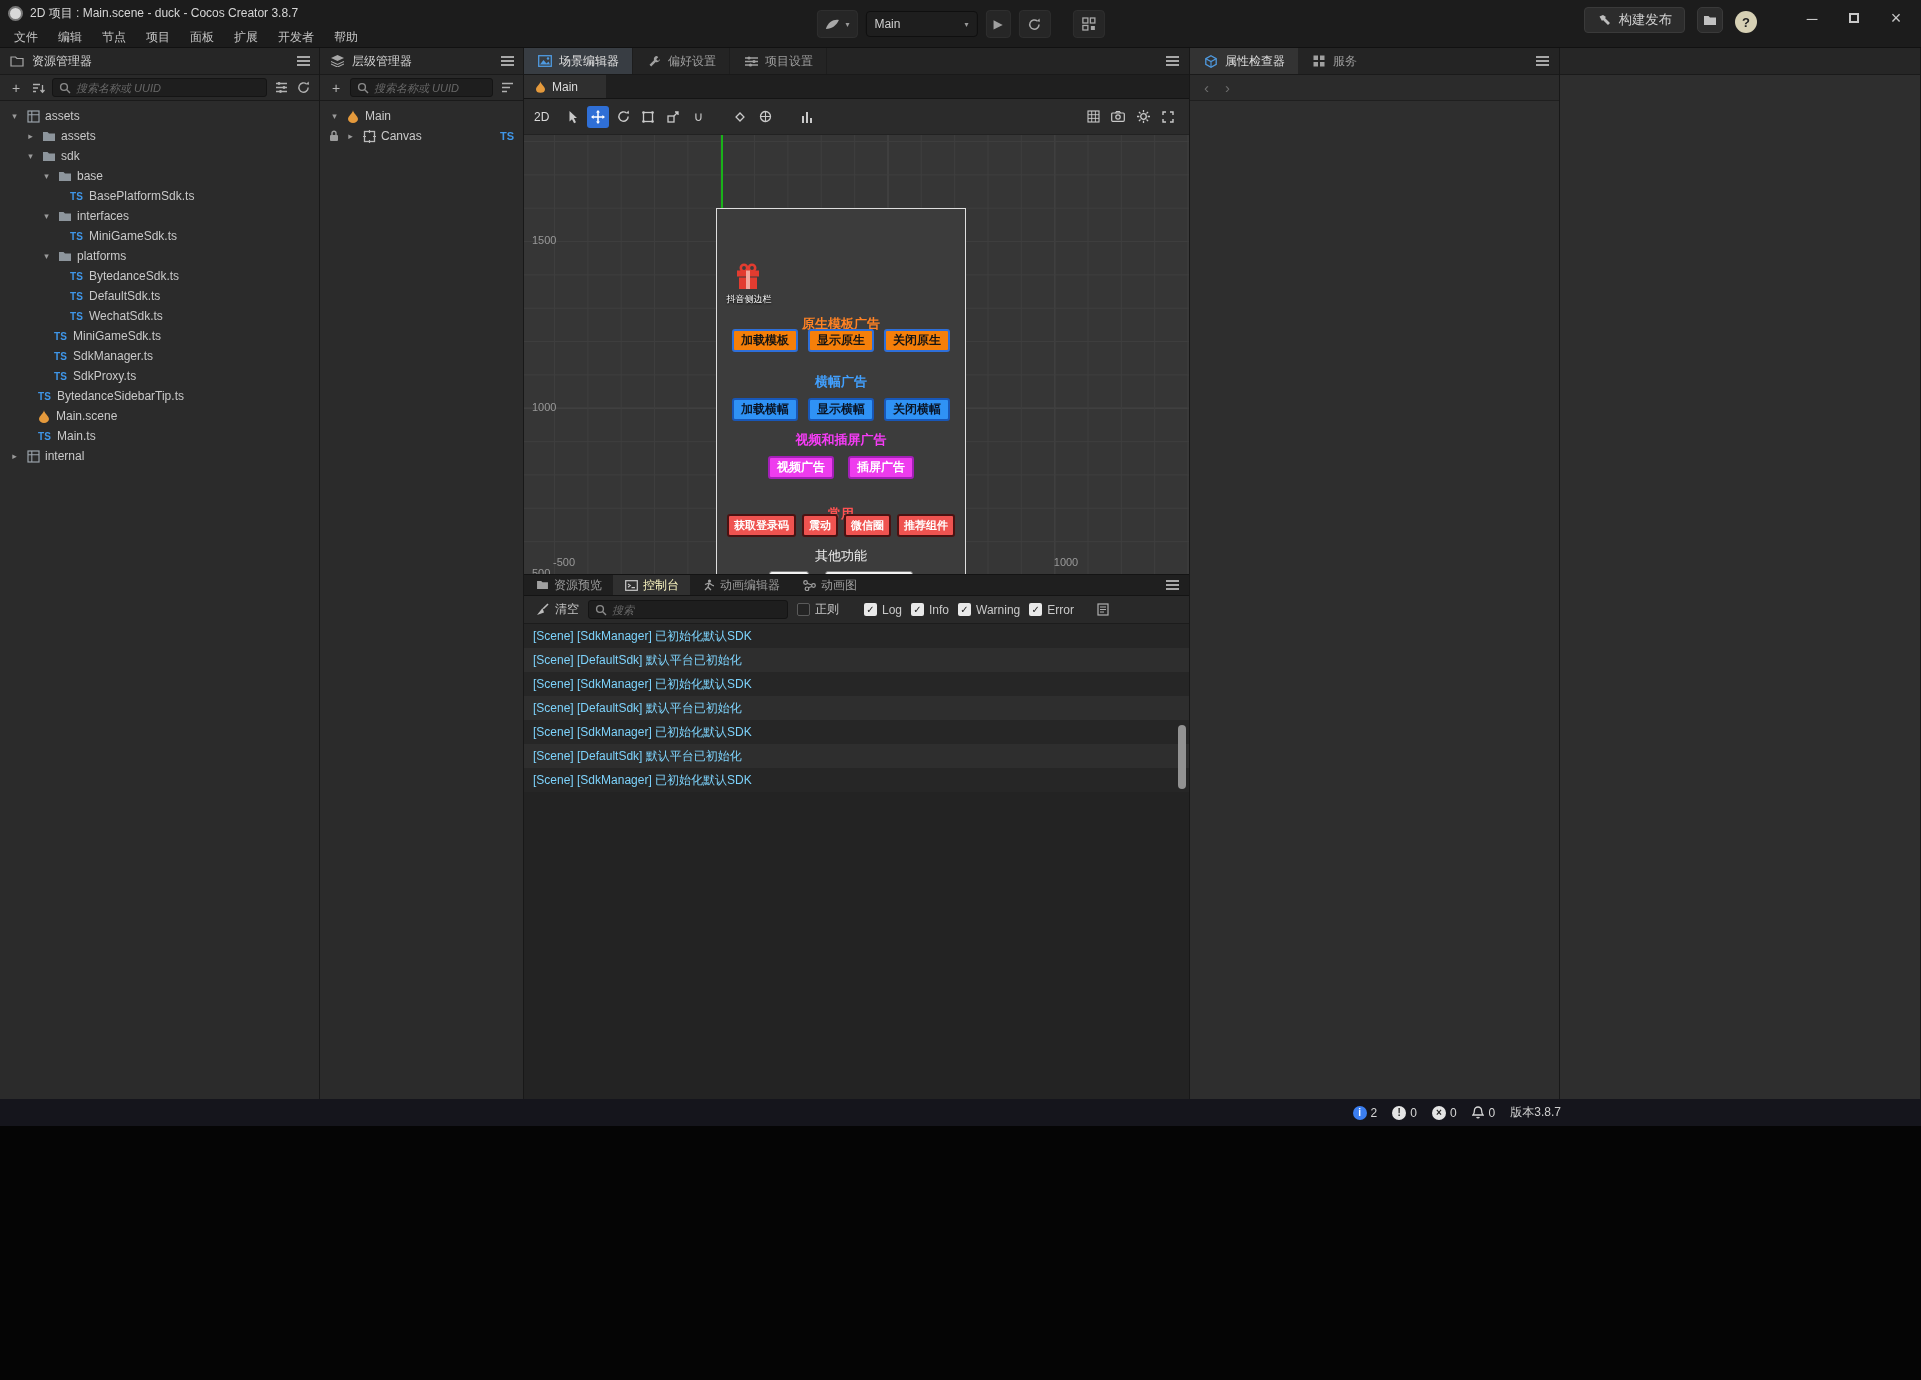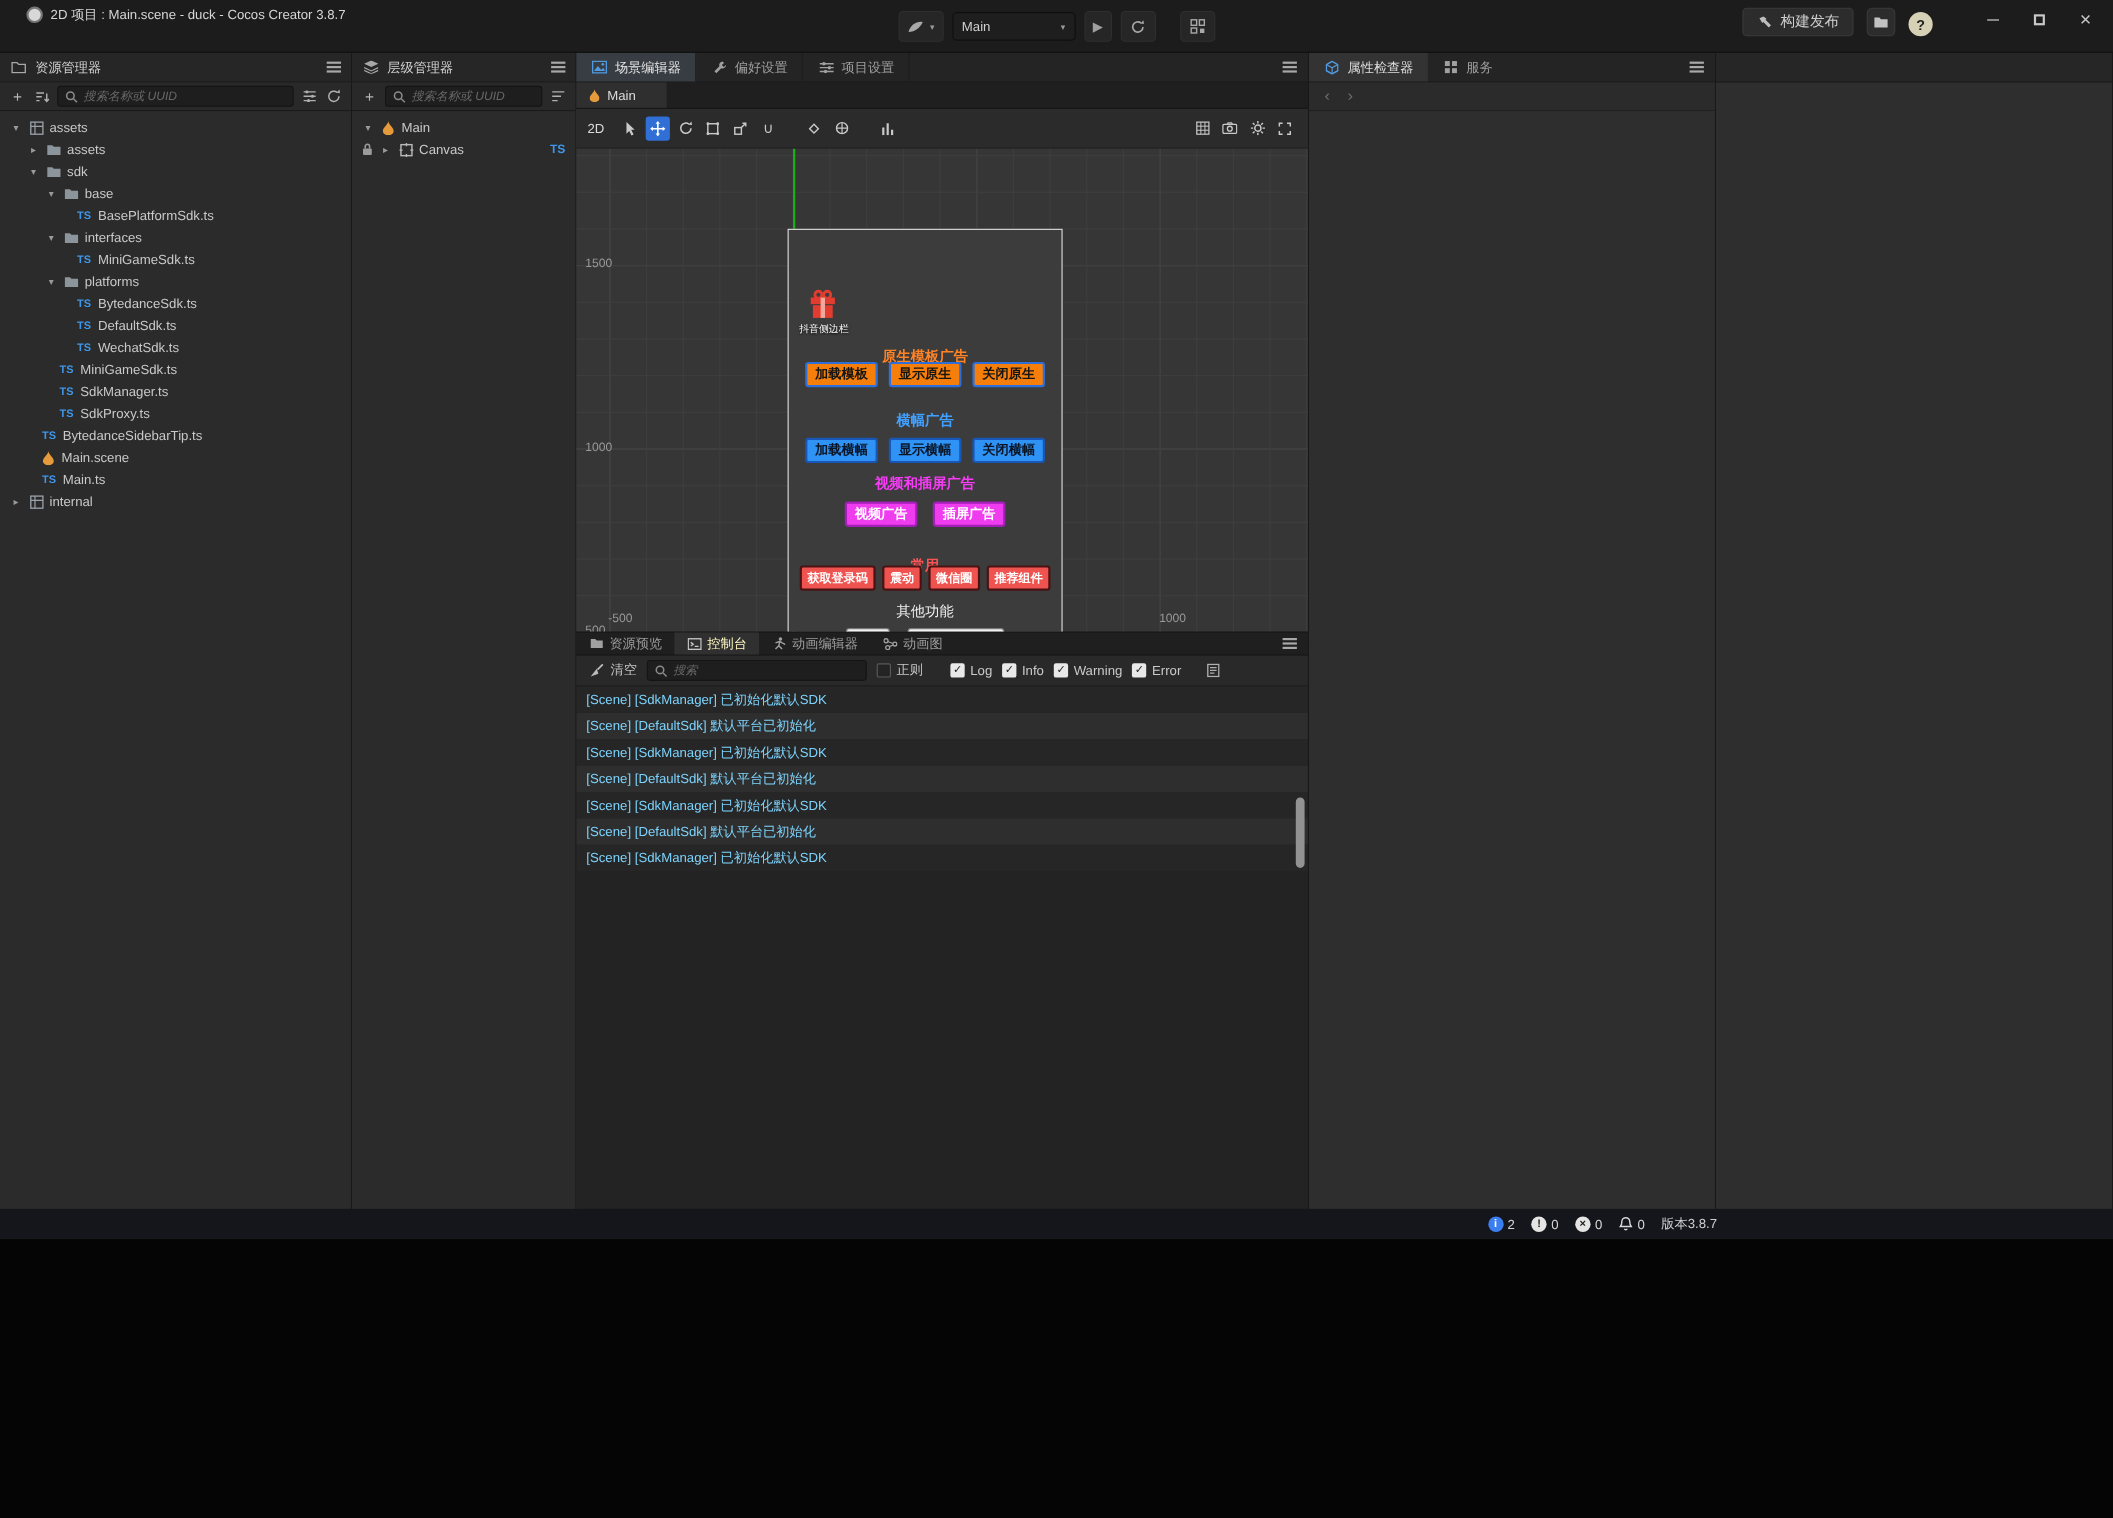--- a/index.html
+++ b/index.html
@@ -3,21 +3,21 @@
 <meta charset="utf-8">
 <style>
   *{box-sizing:border-box;margin:0;padding:0;}
   html,body{background:#050505;}
   body{font-family:"Liberation Sans","DejaVu Sans",sans-serif;-webkit-font-smoothing:antialiased;}
   .app{position:relative;width:1921px;height:1126px;background:#2d2d2d;overflow:hidden;color:#c8c8c8;font-size:12px;}
   .below-black{width:1921px;height:254px;background:#050505;}
 
   
   .header{position:absolute;top:0;left:0;right:0;height:48px;background:#1c1c1c;border-bottom:1px solid #111;z-index:10;}
-  .title-row{height:26px;display:flex;align-items:center;gap:7px;padding-left:24px;}
+  .title-row{height:26px;display:flex;align-items:center;gap:7px;padding-left:8px;}
   .logo{width:15px;height:15px;border-radius:50%;background:#d8d8d8;display:inline-block;border:2px solid #777;}
   .title-text{font-size:12px;color:#d6d6d6;}
   .menu-row{height:22px;display:flex;align-items:center;padding-left:4px;}
   .menu-item{padding:0 10px;color:#c4c4c4;font-size:12px;}
   .center-toolbar{position:absolute;left:50%;top:9px;transform:translateX(-50%);display:flex;align-items:center;gap:8px;height:30px;}
   .chip{background:#262626;border:1px solid #2f2f2f;border-radius:4px;height:28px;display:flex;align-items:center;justify-content:center;padding:0 7px;gap:5px;color:#b9b9b9;}
   .tb-select{background:#1e1e1e;border:1px solid #0f0f0f;border-radius:4px;height:26px;min-width:112px;display:flex;align-items:center;justify-content:space-between;padding:0 8px;color:#d0d0d0;}
   .caret{font-size:8px;color:#9a9a9a;}
   .play-glyph{color:#9f9f9f;font-size:12px;}
   .right-controls{position:absolute;right:0;top:0;height:33px;display:flex;align-items:flex-end;gap:12px;padding-right:10px;}
@@ -127,20 +127,30 @@
 </head>
 <body>
 
 <div class="app">
 
   <div class="header">
     <div class="title-row">
       <span class="logo"></span>
       <span class="title-text">2D 项目 : Main.scene - duck - Cocos Creator 3.8.7</span>
     </div>
+    <div class="menu-row">
+      <span class="menu-item">文件</span>
+      <span class="menu-item">编辑</span>
+      <span class="menu-item">节点</span>
+      <span class="menu-item">项目</span>
+      <span class="menu-item">面板</span>
+      <span class="menu-item">扩展</span>
+      <span class="menu-item">开发者</span>
+      <span class="menu-item">帮助</span>
+    </div>
 
     <div class="center-toolbar">
       <div class="chip">
         <span class="ico">
           <svg width="15" height="13" viewBox="0 0 15 13">
               <path d="M1 11 C3 4 9 1 14 2 C12 7 7 11 1 11 Z" fill="#a8a8a8"></path>
             </svg>
         </span>
         <span class="caret">▾</span>
       </div>

